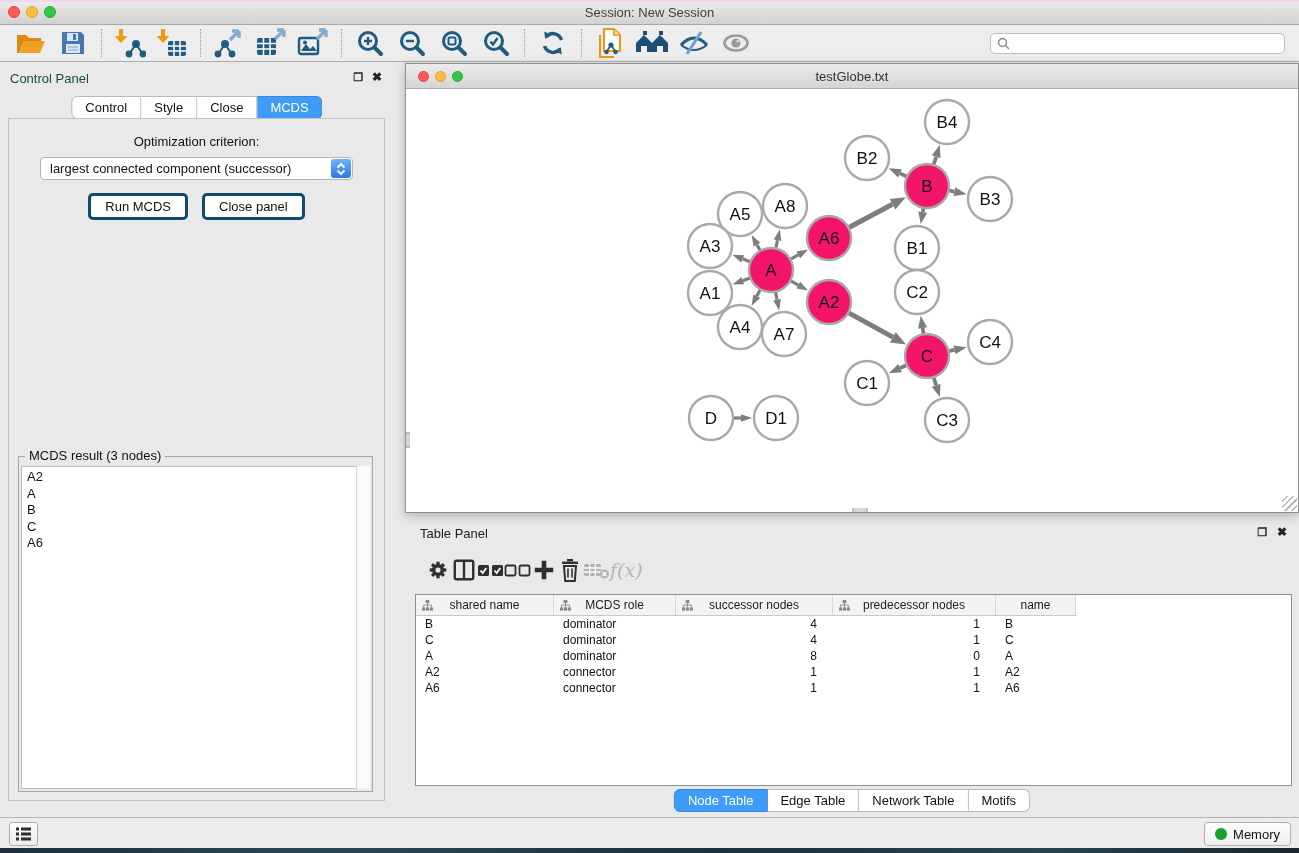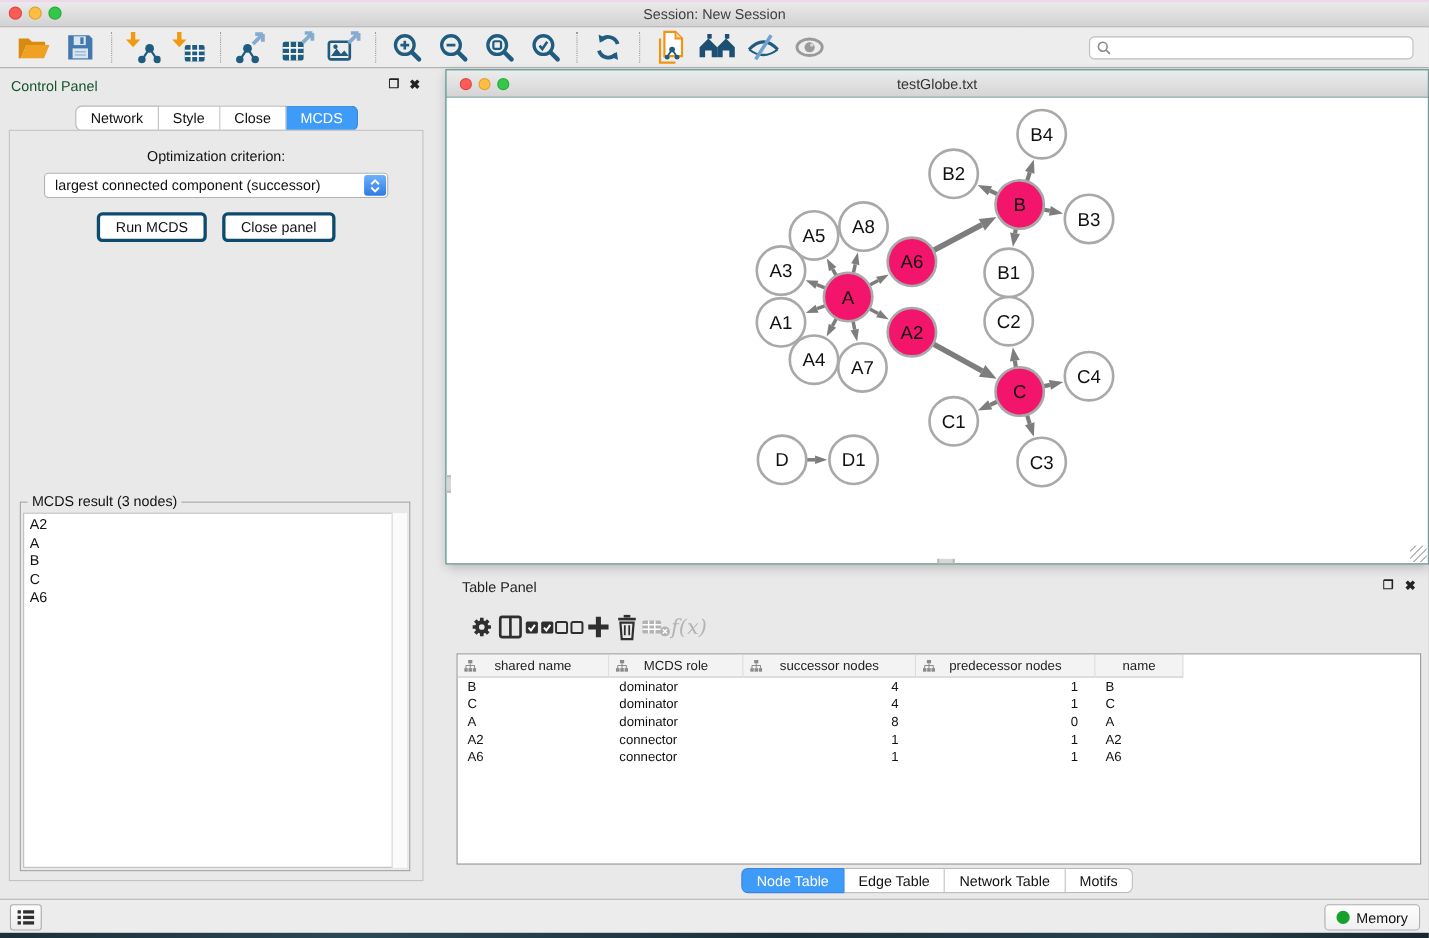--- a/index.html
+++ b/index.html
@@ -42,21 +42,21 @@
 .select .spinner svg{display:block}
 .btn-row{display:flex;justify-content:center;gap:14px;margin-top:13px}
 .pbtn{background:#fff;border:3px solid #0c4a6e;border-radius:5px;padding:3px 14px;font-size:13px;color:#111;line-height:15px;cursor:default}
 .groupbox{position:absolute;left:9px;right:11px;top:337px;bottom:8px;border:1px solid #a5a5a5}
 .gb-legend{position:absolute;top:-9px;left:6px;background:#e9e9e9;padding:0 4px;font-size:13px;color:#111}
 .gb-list{position:absolute;left:2px;right:2px;top:9px;bottom:2px;background:#fff;border:1px solid #bdbdbd;overflow:hidden;padding-top:2px}
 .gb-scroll{position:absolute;right:2px;top:9px;bottom:2px;width:14px;border-left:1px solid #d4d4d4;background:#fbfbfb}
 .list-item{font-size:13px;line-height:16.5px;padding:0 5px;color:#111}
 
 
-.network-window{position:absolute;left:405px;top:63px;width:894px;height:450px;background:#14b8a6;border:1px solid #8f8f8f;box-shadow:0 3px 10px rgba(0,0,0,.22)}
+.network-window{position:absolute;left:405px;top:63px;width:894px;height:450px;background:#eab308;border:1px solid #8f8f8f;box-shadow:0 3px 10px rgba(0,0,0,.22)}
 .nw-titlebar{position:relative;height:25px;background:linear-gradient(#ececec,#d4d4d4);border-bottom:1px solid #aeaeae}
 .nw-titlebar .tl{top:7px;width:11px;height:11px}
 .nw-title{position:absolute;width:100%;text-align:center;top:5px;font-size:13px;color:#333}
 .nw-canvas{position:absolute;left:0;top:25px;right:0;bottom:0;background:#fff;overflow:hidden}
 .grip{position:absolute;right:1px;bottom:1px;width:15px;height:15px;background:repeating-linear-gradient(135deg,transparent 0 3px,#b9b9b9 3px 4.5px)}
 .edge-grip{position:absolute;left:0;top:368px;width:4px;height:16px;border-top:2px solid #bdbdbd;border-bottom:2px solid #bdbdbd;background:#d7d7d7}
 .bottom-grip{position:absolute;left:50%;bottom:0;width:16px;height:4px;border-left:2px solid #bdbdbd;border-right:2px solid #bdbdbd;background:#d7d7d7}
 
 
 .table-panel{position:absolute;left:405px;top:520px;width:894px;height:294px}
@@ -238,21 +238,21 @@
     </div>
   </div>
 
   <div class="control-panel">
     <div class="cp-header">
       <span class="cp-title">Control Panel</span>
       <span class="win-ctl float-glyph" style="right:31px">❐</span>
       <span class="win-ctl close-glyph" style="right:12px">✖</span>
     </div>
     <div class="segc cp-tabs">
-        <div class="seg">Network</div>
+        <div class="seg">Control</div>
         <div class="seg">Style</div>
         <div class="seg">Close</div>
         <div class="seg active">MCDS</div>
       </div>
     <div class="cp-body">
       <div class="opt-label">Optimization criterion:</div>
       <div class="select">
         <span>largest connected component (successor)</span>
         <span class="spinner">
           <svg width="10" height="14" viewBox="0 0 10 14">

